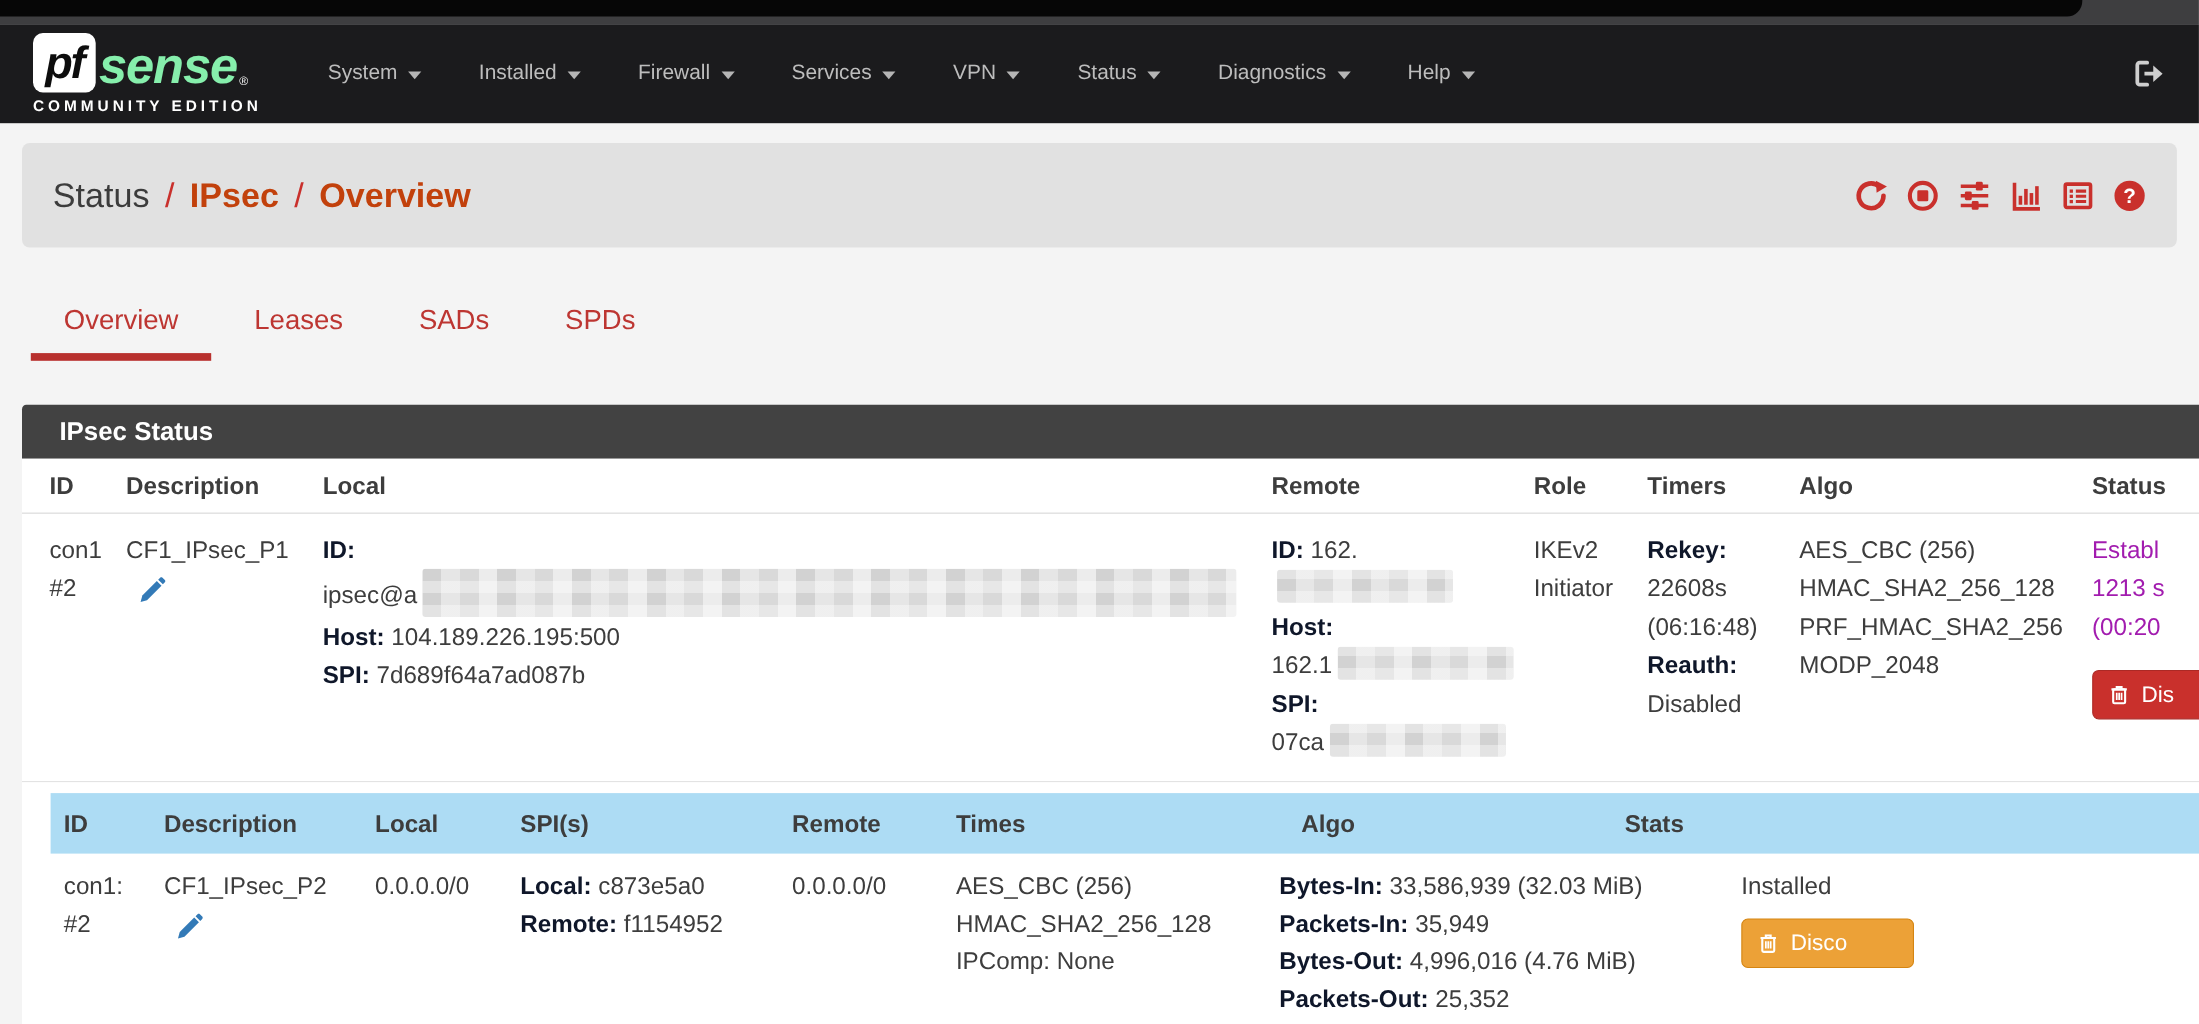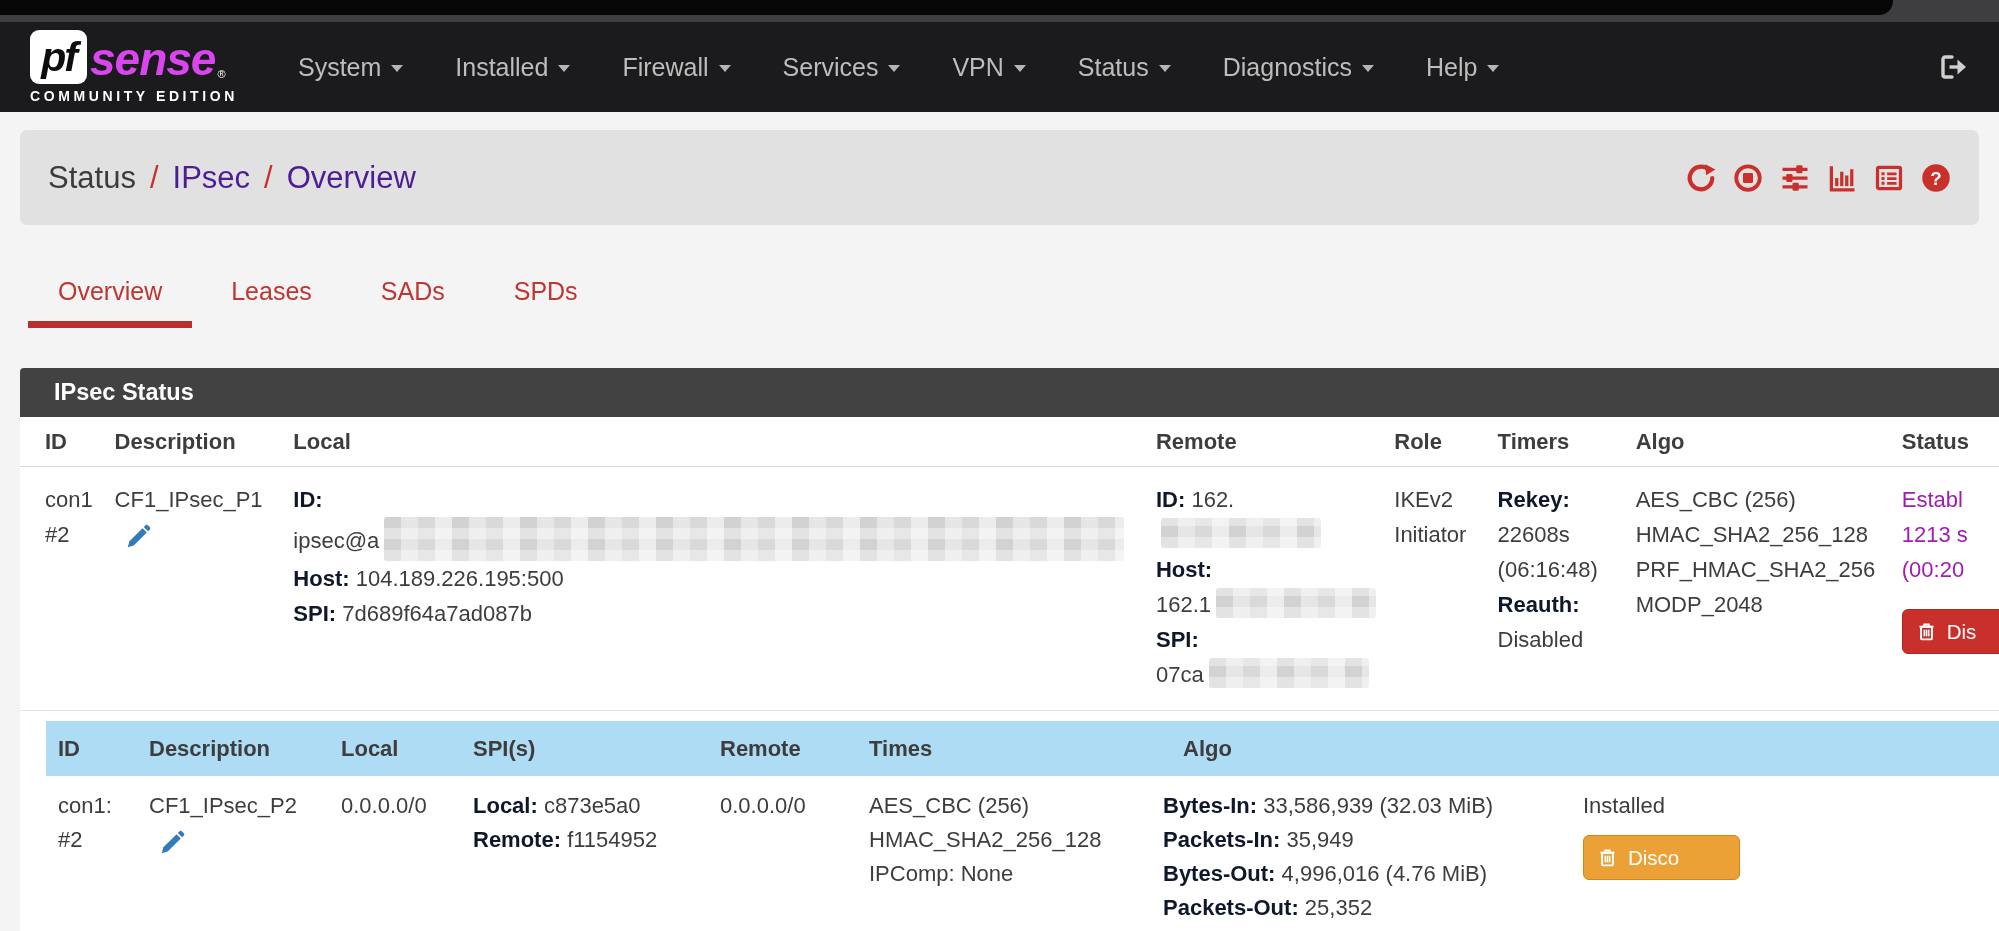--- a/index.html
+++ b/index.html
@@ -13,38 +13,38 @@
 
   
   .top-strip { height:22px; background:#3e3e40; position:relative; }
   .top-strip .bar { position:absolute; left:0; top:0; width:1893px; height:15px; background:#060606; border-radius:0 0 14px 0; }
 
   .navbar { height:90px; background:#1b1b1d; display:flex; align-items:center; padding:4px 30px; }
   .brand { display:flex; flex-direction:column; margin-right:34px; cursor:pointer; }
   .brand-row { display:flex; align-items:flex-end; }
   .pf-box { width:57px; height:54px; background:#fff; border-radius:9px; display:flex; align-items:center; justify-content:center;
             font-style:italic; font-weight:bold; font-size:41px; color:#0d0d0d; letter-spacing:-2px; }
-  .brand-sense { font-style:italic; font-weight:bold; font-size:46px; line-height:50px; color:#d946ef; letter-spacing:-1px; margin-left:3px; }
+  .brand-sense { font-style:italic; font-weight:bold; font-size:46px; line-height:50px; color:#86efac; letter-spacing:-1px; margin-left:3px; }
   .brand-reg { color:#fff; font-size:11px; margin:0 0 4px 2px; }
   .brand-sub { color:#fff; font-size:14px; font-weight:bold; letter-spacing:3.6px; margin-top:4px;text-align:center; }
 
-  .nav-menu { display:flex; align-items:center; font-size:25px; color:#bdbdbd; }
+  .nav-menu { display:flex; align-items:center; font-size:19px; color:#bdbdbd; }
   .nav-item { display:flex; align-items:center; gap:10px; padding:0 26px; cursor:pointer; white-space:nowrap; }
   .caret { width:0; height:0; border-left:6px solid transparent; border-right:6px solid transparent; border-top:7px solid #b5b5b5; margin-top:3px; }
   .nav-spacer { flex:1; }
   .logout { cursor:pointer; display:flex; align-items:center; }
 
   
   .content { padding:0 20px; }
 
   .breadcrumb-bar { margin-top:18px; height:95px; background:#e1e1e1; border-radius:7px;
                     display:flex; align-items:center; padding:0 28px; }
   .bc-text { font-size:31px; color:#3c3c3c; display:flex; gap:14px; align-items:center; }
   .bc-sep { color:#c9302c; }
-  .bc-link { color:#4c1d95; cursor:pointer; }
+  .bc-link { color:#c2410c; cursor:pointer;font-weight:bold; }
   .bc-actions { margin-left:auto; display:flex; gap:17px; align-items:center; }
   .bc-actions svg { display:block; cursor:pointer; }
 
   .tabs { display:flex; margin:52px 0 0 8px; font-size:25px; }
   .tab { color:#bd3632; padding:0 30px 22px; margin-right:9px; cursor:pointer; position:relative; }
   .tab.active::after { content:""; position:absolute; left:0; right:0; bottom:0; height:7px; background:#b8302d; }
 
   
   .panel { margin-top:40px; width:2130px; }
   .panel-header { height:49px; background:#424242; color:#fff; font-weight:bold; font-size:23.5px;
@@ -291,20 +291,21 @@
 
       <div class="child">
         <div class="ct-head">
           <div class="cell k1">ID</div>
           <div class="cell k2">Description</div>
           <div class="cell k3">Local</div>
           <div class="cell k4">SPI(s)</div>
           <div class="cell k5">Remote</div>
           <div class="cell k6">Times</div>
           <div class="cell k7">Algo</div>
+          <div class="cell k8">Stats</div>
           <div class="cell k9"></div>
         </div>
 
         <div class="ct-row">
           <div class="cell k1">
             <span>con1:</span><br>
             <span>#2</span>
           </div>
           <div class="cell k2">
             <span>CF1_IPsec_P2</span>

